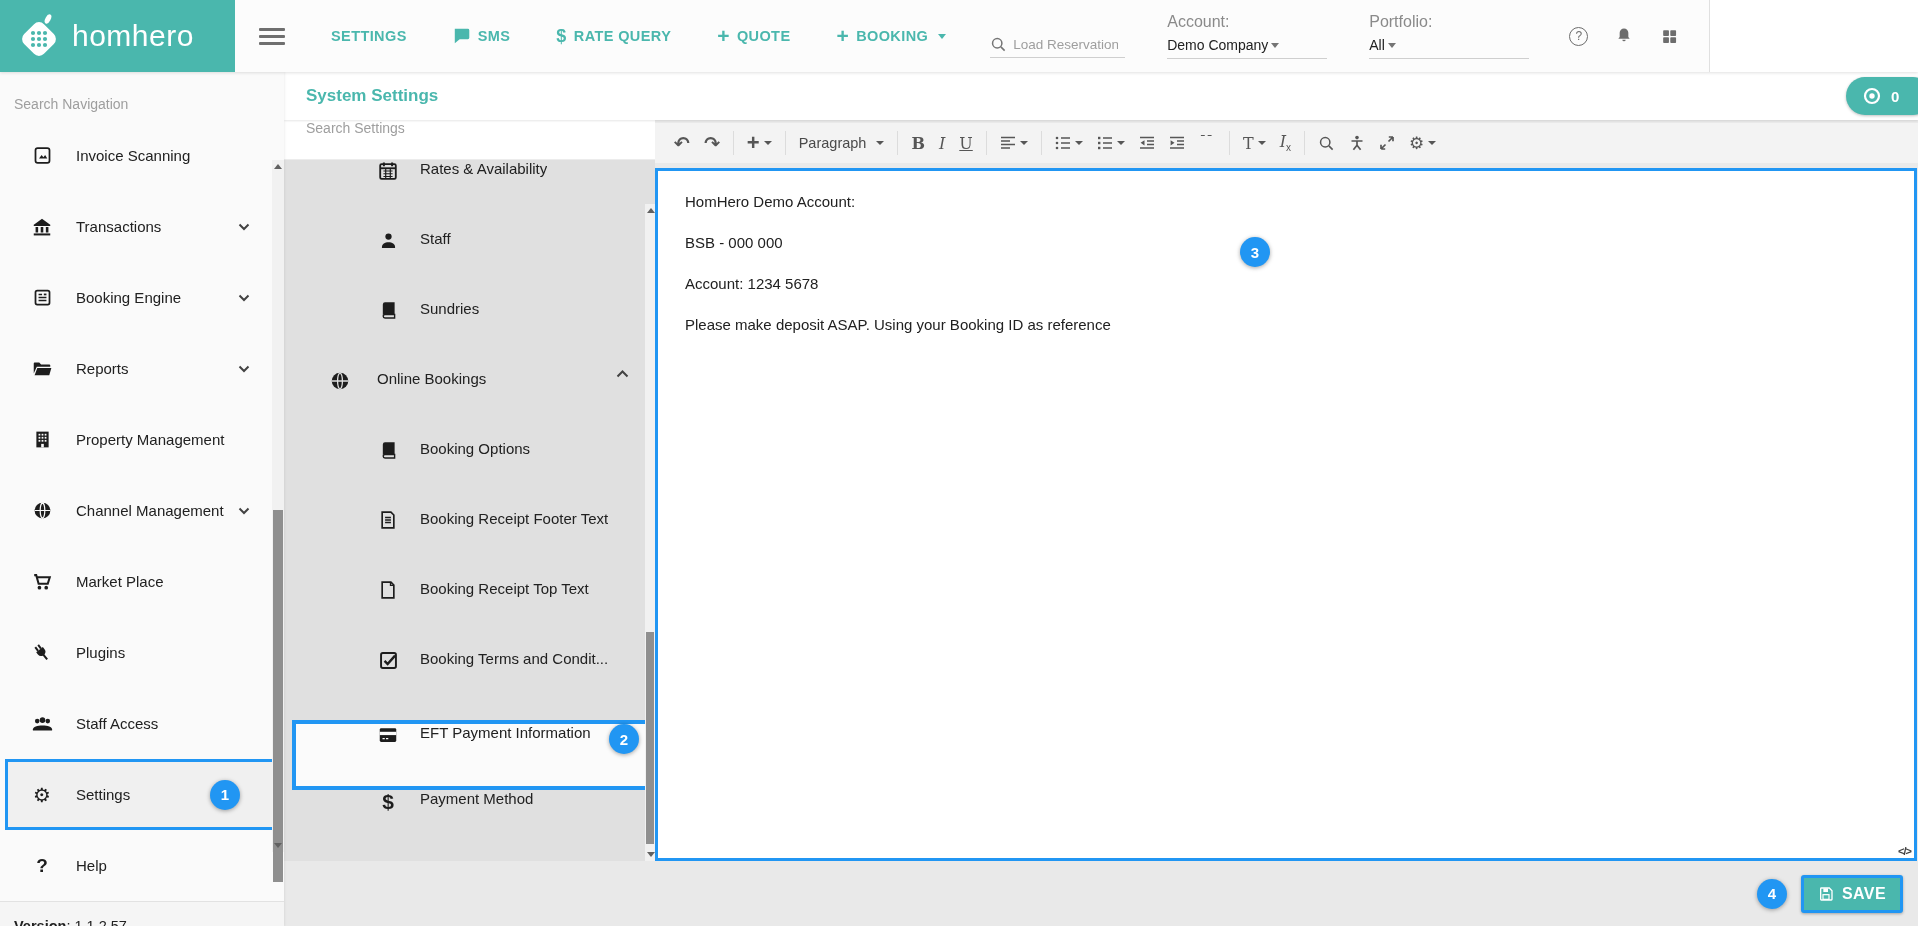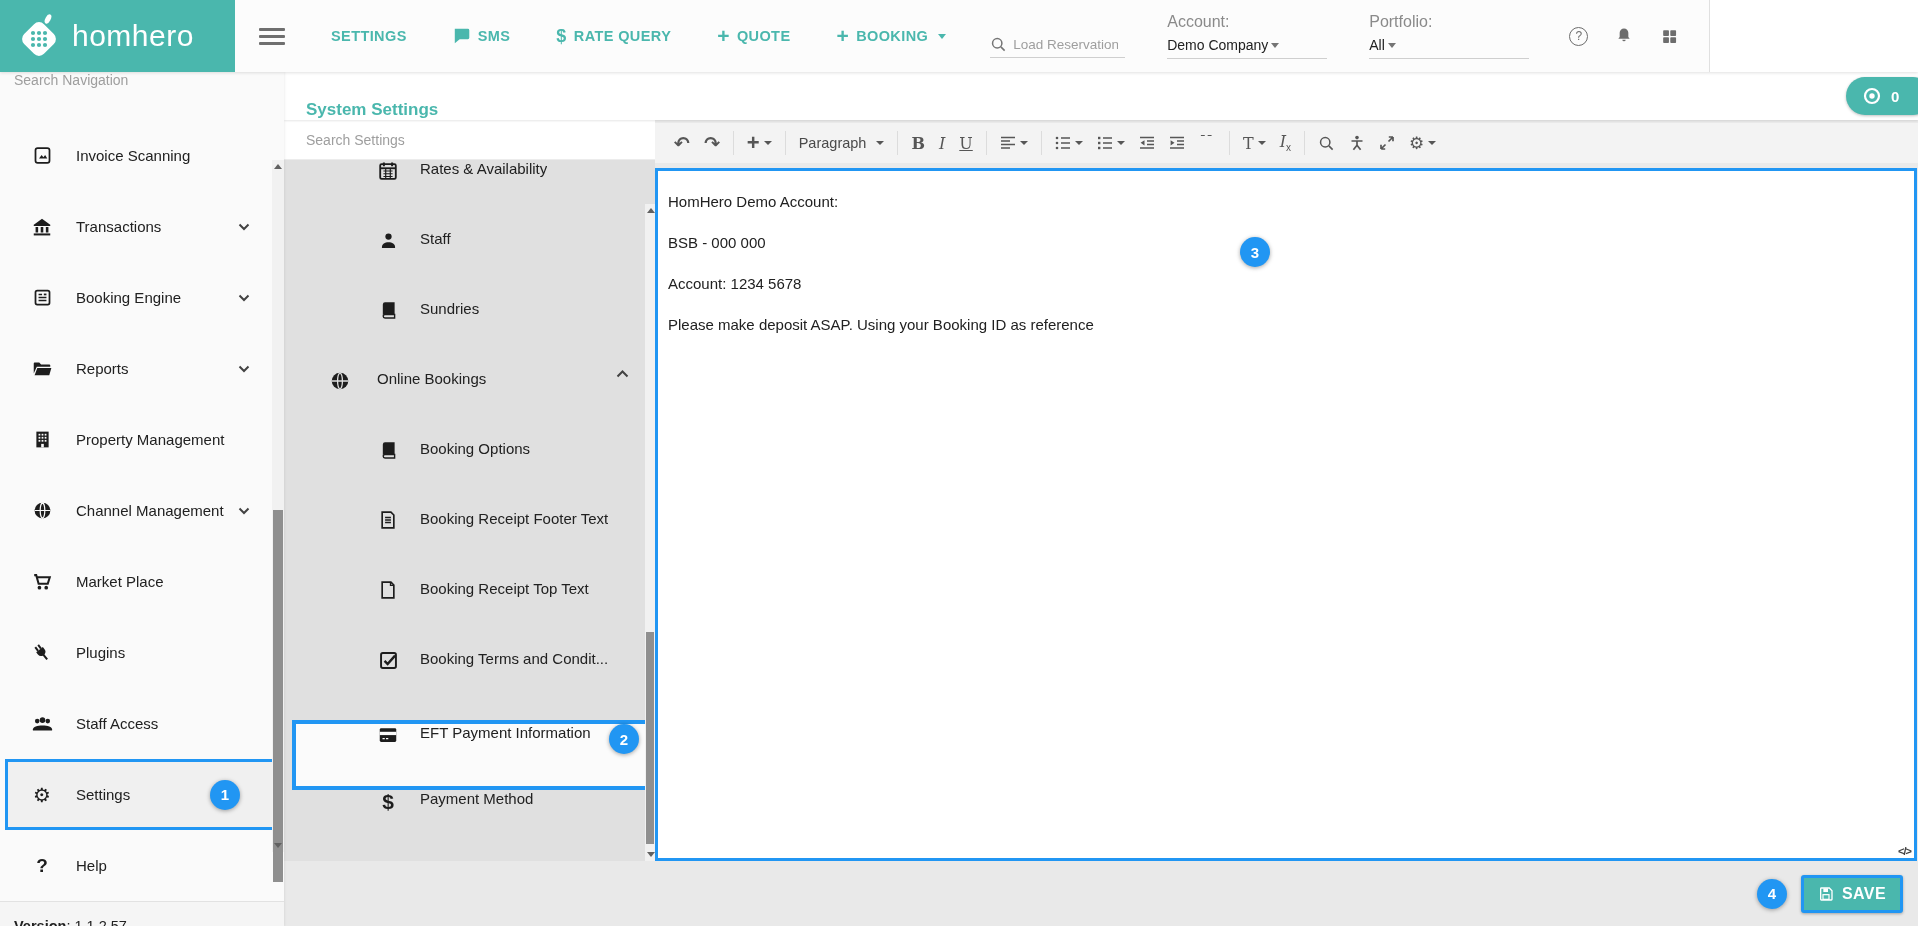--- a/index.html
+++ b/index.html
@@ -38,21 +38,21 @@
              align-items:center; justify-content:center; font-size:12px; color:#6d6d6d; cursor:pointer; }
   .hdr-divider { width:1px; background:#e0e0e0; margin-left:30px; }
   .hdr-space { flex:1; background:#fff; }
 
   
   .shell { flex:1; display:flex; min-height:0; }
 
   
   .sidebar { width:284px; flex:0 0 284px; background:#fafafa; display:flex; flex-direction:column; position:relative;
              box-shadow:1px 0 2px rgba(0,0,0,.06); z-index:20; }
-  .sb-search { height:40px; flex:0 0 40px; display:flex; align-items:flex-start; }
+  .sb-search { height:40px; flex:0 0 40px; display:flex; align-items:flex-end; }
   .sb-search input { border:none; outline:none; background:transparent; font-size:14px; margin-left:14px; width:220px; color:#424242; }
   .sb-search input::placeholder { color:#9e9e9e; }
   .sb-nav { flex:1; position:relative; padding-top:8px; }
   .nav-item { height:71px; display:flex; align-items:center; padding:0 34px 0 30px; cursor:pointer; position:relative; }
   .nav-item .ico { width:24px; display:flex; justify-content:center; align-items:center; flex:0 0 24px; }
   .nav-item .lab { margin-left:22px; font-size:15px; color:#212121; }
   .nav-item .chev { margin-left:auto; }
   .nav-item.annotated { border:3px solid #2196f3; background:#f0f0f0; width:272px; margin-left:5px; padding-left:22px; }
   .glyph-ico { font-size:20px; color:#1d1d1d; line-height:20px; font-family:"DejaVu Sans", sans-serif; }
   .qmark { font-size:19px; font-weight:700; color:#1d1d1d; }
@@ -66,32 +66,32 @@
   .vscroll { position:absolute; width:12px; background:#f1f1f1; }
   .vscroll .arr { position:absolute; left:2px; width:0; height:0; border-left:4px solid transparent; border-right:4px solid transparent; }
   .vscroll .arr.up { top:4px; border-bottom:5px solid #616161; }
   .vscroll .arr.down { bottom:4px; border-top:5px solid #616161; }
   .vscroll .thumb { position:absolute; left:1px; width:10px; background:#8f8f8f; }
   .sb-scrollbar { right:0; top:48px; bottom:49px; }
   .sb-scrollbar .thumb { top:350px; height:372px; }
 
   
   .main { flex:1; display:flex; flex-direction:column; min-width:0; }
-  .pagebar { height:48px; flex:0 0 48px; background:#fff; display:flex; align-items:flex-end;
+  .pagebar { height:48px; flex:0 0 48px; background:#fff; display:flex; align-items:center;
              box-shadow:0 1px 2px rgba(0,0,0,.10); position:relative; z-index:10; }
   .page-title { color:#4ab7ad; font-size:17px; font-weight:700; margin-left:22px; }
   .pill { position:absolute; right:-14px; top:5px; height:38px; min-width:86px; background:#4ab7ad; border-radius:19px;
           display:flex; align-items:center; gap:9px; padding:0 26px 0 16px; color:#fff; font-weight:700; font-size:15px;
           box-shadow:0 1px 3px rgba(0,0,0,.25); cursor:pointer; }
 
   .content-row { flex:1; display:flex; min-height:0; background:#eaeaea; }
 
   
   .settings-panel { width:371px; flex:0 0 371px; display:flex; flex-direction:column; position:relative; background:#fff; }
-  .sp-search { height:40px; flex:0 0 40px; background:#fff; border-bottom:1px solid #ececec; display:flex; align-items:center; }
+  .sp-search { height:40px; flex:0 0 40px; background:#fff; border-bottom:1px solid #ececec; display:flex; align-items:flex-start; }
   .sp-search input { border:none; outline:none; background:transparent; font-size:14px; margin-left:22px; width:280px; color:#424242; }
   .sp-search input::placeholder { color:#9e9e9e; }
   .slist { flex:1; background:#e0e0e0; position:relative; }
   .srow { height:70px; display:flex; align-items:flex-start; cursor:pointer;margin-left:8px; }
   .srow .ico { width:26px; display:flex; justify-content:center; align-items:center; flex:0 0 26px; }
   .srow.sub { padding-left:83px; }
   .srow.parent { padding-left:35px; }
   .srow .lab { font-size:15px; color:#212121; white-space:nowrap; overflow:hidden; text-overflow:ellipsis; }
   .srow.sub .lab { margin-left:19px; max-width:205px; }
   .srow.parent .lab { margin-left:24px; }
@@ -112,21 +112,21 @@
   .tb-glyph { font-size:19px; font-weight:700; color:#565656; line-height:20px; }
   .paragraph-label { font-size:14.5px; color:#4a4a4a; margin-right:6px; }
   .bld { font-family:"DejaVu Serif", serif; font-weight:700; font-size:16px; }
   .ita { font-family:"DejaVu Serif", serif; font-style:italic; font-size:16px; }
   .und { font-family:"DejaVu Serif", serif; font-size:16px; text-decoration:underline; }
   .quote-glyph { font-family:"DejaVu Serif", serif; font-weight:700; font-size:30px; line-height:10px; height:16px; overflow:hidden; }
   .fmt-t { font-size:16px; font-weight:400; }
   .clearfmt { font-family:"DejaVu Serif", serif; font-style:italic; font-size:16px; position:relative; }
   .clearfmt sub { font-style:normal; font-size:10px; font-family:"Liberation Sans",sans-serif; }
 
-  .canvas-wrap { flex:1; border:3px solid #2196f3; background:#fff; position:relative; margin-right:1px; }
+  .canvas-wrap { flex:1; border:3px solid #2196f3; background:#fff; position:relative; margin-right:1px;padding-left:17px; }
   .canvas { padding:22px 14px 0 10px; }
   .canvas p { font-size:15px; color:#212121; margin:0 0 24px 0; line-height:17px; }
   .code-ind { position:absolute; right:3px; bottom:1px; font-size:11px; font-weight:700; color:#424242; letter-spacing:-1px; }
   .badge-3 { position:absolute; left:582px; top:66px; }
   .badge-abs { position:absolute; }
 
   
   .bottombar { height:65px; flex:0 0 65px; background:#e9e9e9; display:flex; align-items:center; justify-content:flex-end; gap:14px; padding-right:15px; }
   .save-btn { height:38px; background:#4ab7ad; border:3px solid #2196f3; border-radius:3px; color:#fff; font-weight:700;
               font-size:16px; letter-spacing:.4px; display:flex; align-items:center; gap:8px; padding:0 14px; cursor:pointer;

